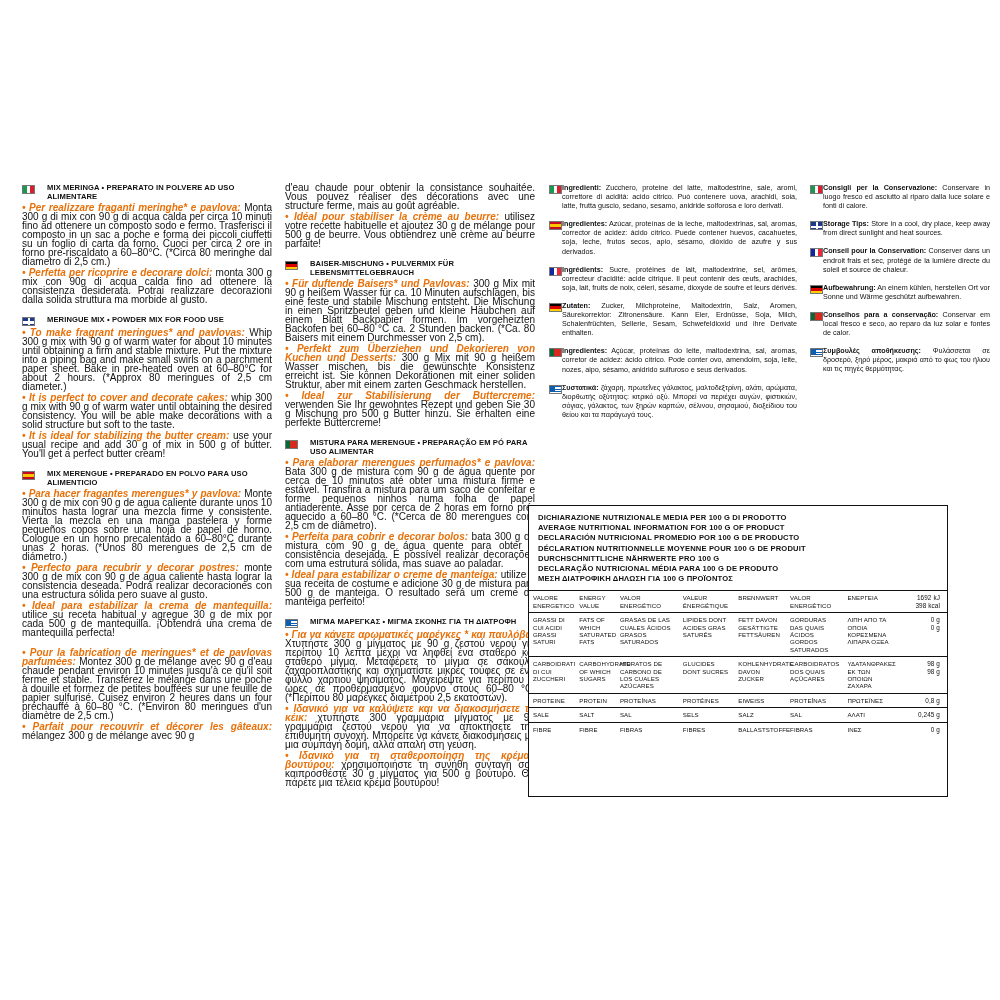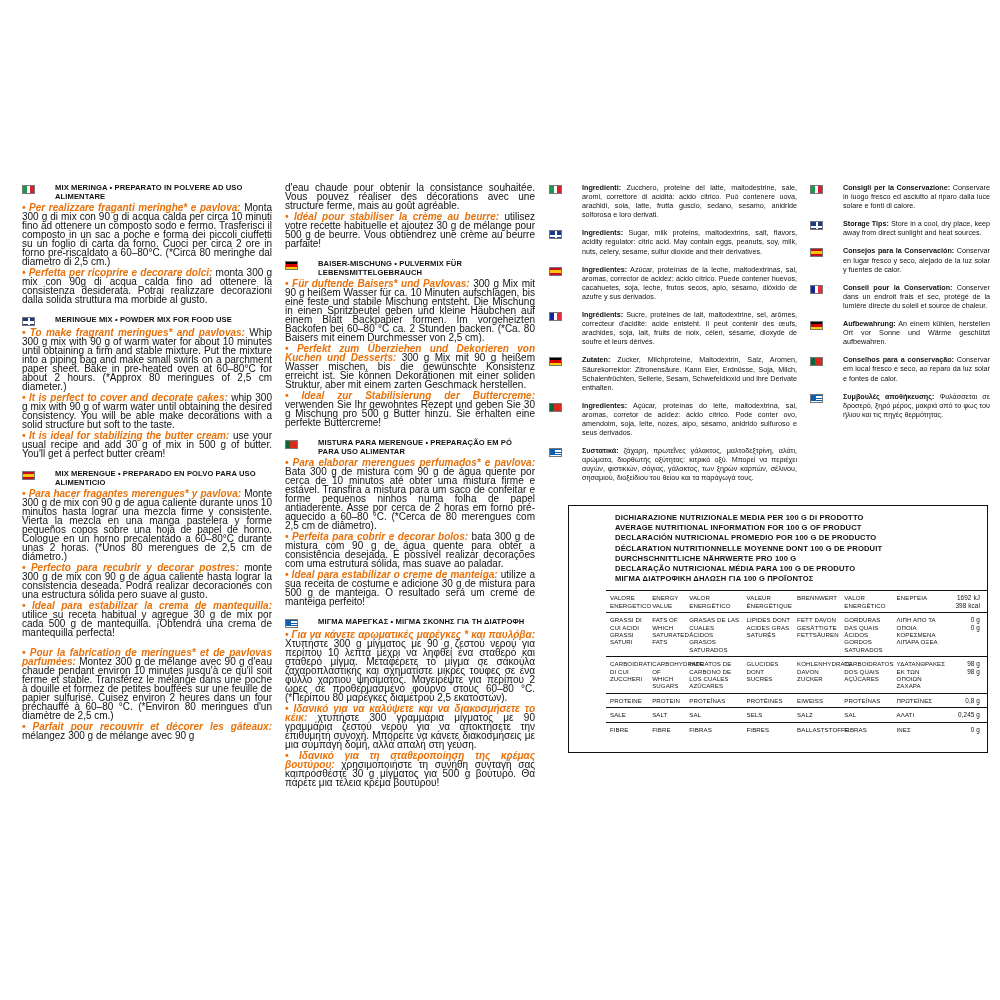--- a/index.html
+++ b/index.html
@@ -18,21 +18,21 @@
   }
   
   .col{position:absolute;top:183px;}
   .col1{left:22px;width:250px;}
   .col2{left:285px;width:250px;}
   .col3{left:549px;width:248px;}
   .col4{left:810px;width:180px;}
 
   .block{margin-bottom:11px;}
   .head{
-    display:flex;align-items:flex-start;gap:20px;
+    display:flex;align-items:flex-start;gap:12px;
     margin-bottom:2px;
   }
   .flag{
     width:13px;height:9px;flex:0 0 13px;margin-top:2px;
     border:0.5px solid #777;box-sizing:border-box;
     display:block;
   }
   .htxt{
     font-size:7.6px;font-weight:bold;letter-spacing:0.1px;
     line-height:9px;color:#111;text-transform:uppercase;
@@ -53,27 +53,27 @@
   .f-es{background:linear-gradient(to bottom,#c60b1e 0 25%,#ffc400 25% 75%,#c60b1e 75% 100%);}
   .f-fr{background:linear-gradient(to right,#12279e 0 33.3%,#ffffff 33.3% 66.6%,#ed2939 66.6% 100%);}
   .f-de{background:linear-gradient(to bottom,#000000 0 33.3%,#dd0000 33.3% 66.6%,#ffce00 66.6% 100%);}
   .f-pt{background:linear-gradient(to right,#046a38 0 40%,#da291c 40% 100%);}
   .f-gr{background:#ffffff;position:relative;overflow:hidden;}
   .f-gr:before{content:"";position:absolute;left:0;top:0;width:100%;height:100%;
     background:repeating-linear-gradient(to bottom,#0d5eaf 0 1.28px,#ffffff 1.28px 2.56px);}
   .f-gr:after{content:"";position:absolute;left:0;top:0;width:5.2px;height:5.2px;background:#0d5eaf;}
 
   
-  .row{display:flex;align-items:flex-start;gap:20px;margin-bottom:9px;}
+  .row{display:flex;align-items:flex-start;gap:0;margin-bottom:9px;}
   .row .txt{font-size:7.2px;line-height:9.1px;text-align:justify;}
 
   
   .nutri{
-    position:absolute;left:568px;top:505px;width:420px;height:248px;
-    border:1px solid #111;box-sizing:border-box;background:#fff;padding-left:37px;
+    position:absolute;left:528px;top:505px;width:420px;height:292px;
+    border:1px solid #111;box-sizing:border-box;background:#fff;
   }
   .nutri-head{
     padding:7px 9px 6px 9px;
     font-size:7.6px;line-height:10.2px;font-weight:bold;
     letter-spacing:0.15px;
   }
   .nutri-head div{white-space:nowrap;}
   table.nt{
     width:100%;border-collapse:collapse;
     font-size:6.1px;line-height:7.4px;
@@ -175,30 +175,26 @@
         </div>
       </div>
     </div>
 
   <div class="col col3" id="c3">
       <div class="row">
         <span class="flag f-it"></span>
         <div class="txt"><span class="b">Ingredienti:</span><span> Zucchero, proteine del latte, maltodestrine, sale, aromi, correttore di acidità: acido citrico. Può contenere uova, arachidi, soia, latte, frutta guscio, sedano, sesamo, anidride solforosa e loro derivati.</span></div>
       </div>
       <div class="row">
-        <span class="flag f-uk"></span>
-        <div class="txt"><span class="b">Ingredients:</span><span> Sugar, milk proteins, maltodextrins, salt, flavors, acidity regulator: citric acid. May contain eggs, peanuts, soy, milk, nuts, celery, sesame, sulfur dioxide and their derivatives.</span></div>
-      </div>
-      <div class="row">
         <span class="flag f-es"></span>
         <div class="txt"><span class="b">Ingredientes:</span><span> Azúcar, proteínas de la leche, maltodextrinas, sal, aromas, corrector de acidez: ácido cítrico. Puede contener huevos, cacahuetes, soja, leche, frutos secos, apio, sésamo, dióxido de azufre y sus derivados.</span></div>
       </div>
       <div class="row">
         <span class="flag f-fr"></span>
-        <div class="txt"><span class="b">Ingrédients:</span><span> Sucre, protéines de lait, maltodextrine, sel, arômes, correcteur d'acidité: acide entsteht. Il peut contenir des œufs, arachides, soja, lait, fruits de noix, céleri, sésame, dioxyde de soufre et leurs dérivés.</span></div>
+        <div class="txt"><span class="b">Ingrédients:</span><span> Sucre, protéines de lait, maltodextrine, sel, arômes, correcteur d'acidité: acide citrique. Il peut contenir des œufs, arachides, soja, lait, fruits de noix, céleri, sésame, dioxyde de soufre et leurs dérivés.</span></div>
       </div>
       <div class="row">
         <span class="flag f-de"></span>
         <div class="txt"><span class="b">Zutaten:</span><span> Zucker, Milchproteine, Maltodextrin, Salz, Aromen, Säurekorrektor: Zitronensäure. Kann Eier, Erdnüsse, Soja, Milch, Schalenfrüchten, Sellerie, Sesam, Schwefeldioxid und ihre Derivate enthalten.</span></div>
       </div>
       <div class="row">
         <span class="flag f-pt"></span>
         <div class="txt"><span class="b">Ingredientes:</span><span> Açúcar, proteínas do leite, maltodextrina, sal, aromas, corretor de acidez: ácido cítrico. Pode conter ovo, amendoim, soja, leite, nozes, aipo, sésamo, anidrido sulfuroso e seus derivados.</span></div>
       </div>
       <div class="row">
@@ -208,24 +204,20 @@
     </div>
 
   <div class="col col4" id="c4">
       <div class="row">
         <span class="flag f-it"></span>
         <div class="txt"><span class="b">Consigli per la Conservazione:</span><span> Conservare in luogo fresco ed asciutto al riparo dalla luce solare e fonti di calore.</span></div>
       </div>
       <div class="row">
         <span class="flag f-uk"></span>
         <div class="txt"><span class="b">Storage Tips:</span><span> Store in a cool, dry place, keep away from direct sunlight and heat sources.</span></div>
-      </div>
-      <div class="row">
-        <span class="flag f-es"></span>
-        <div class="txt"><span class="b">Consejos para la Conservación:</span><span> Conservar en lugar fresco y seco, alejado de la luz solar y fuentes de calor.</span></div>
       </div>
       <div class="row">
         <span class="flag f-fr"></span>
         <div class="txt"><span class="b">Conseil pour la Conservation:</span><span> Conserver dans un endroit frais et sec, protégé de la lumière directe du soleil et source de chaleur.</span></div>
       </div>
       <div class="row">
         <span class="flag f-de"></span>
         <div class="txt"><span class="b">Aufbewahrung:</span><span> An einem kühlen, herstellen Ort vor Sonne und Wärme geschützt aufbewahren.</span></div>
       </div>
       <div class="row">
@@ -236,24 +228,24 @@
         <span class="flag f-gr"></span>
         <div class="txt"><span class="b">Συμβουλές αποθήκευσης:</span><span> Φυλάσσεται σε δροσερό, ξηρό μέρος, μακριά από το φως του ήλιου και τις πηγές θερμότητας.</span></div>
       </div>
     </div>
 
   <div class="nutri">
     <div class="nutri-head" id="ntitles">
         <div>DICHIARAZIONE NUTRIZIONALE MEDIA PER 100 G DI PRODOTTO</div>
         <div>AVERAGE NUTRITIONAL INFORMATION FOR 100 G OF PRODUCT</div>
         <div>DECLARACIÓN NUTRICIONAL PROMEDIO POR 100 G DE PRODUCTO</div>
-        <div>DÉCLARATION NUTRITIONNELLE MOYENNE DONT 100 G DE PRODUIT</div>
+        <div>DÉCLARATION NUTRITIONNELLE MOYENNE POUR 100 G DE PRODUIT</div>
         <div>DURCHSCHNITTLICHE NÄHRWERTE PRO 100 G</div>
         <div>DECLARAÇÃO NUTRICIONAL MÉDIA PARA 100 G DE PRODUTO</div>
-        <div>ΜΙΓΜΑ ΔΙΑΤΡΟΦΙΚΗ ΔΗΛΩΣΗ ΓΙΑ 100 G ΠΡΟΪΟΝΤΟΣ</div>
+        <div>ΜΕΣΗ ΔΙΑΤΡΟΦΙΚΗ ΔΗΛΩΣΗ ΓΙΑ 100 G ΠΡΟΪΟΝΤΟΣ</div>
       </div>
     <table class="nt">
       <colgroup>
         <col class="c1">
           <col class="c2">
           <col class="c3">
           <col class="c4">
           <col class="c5">
           <col class="c6">
           <col class="c7">

